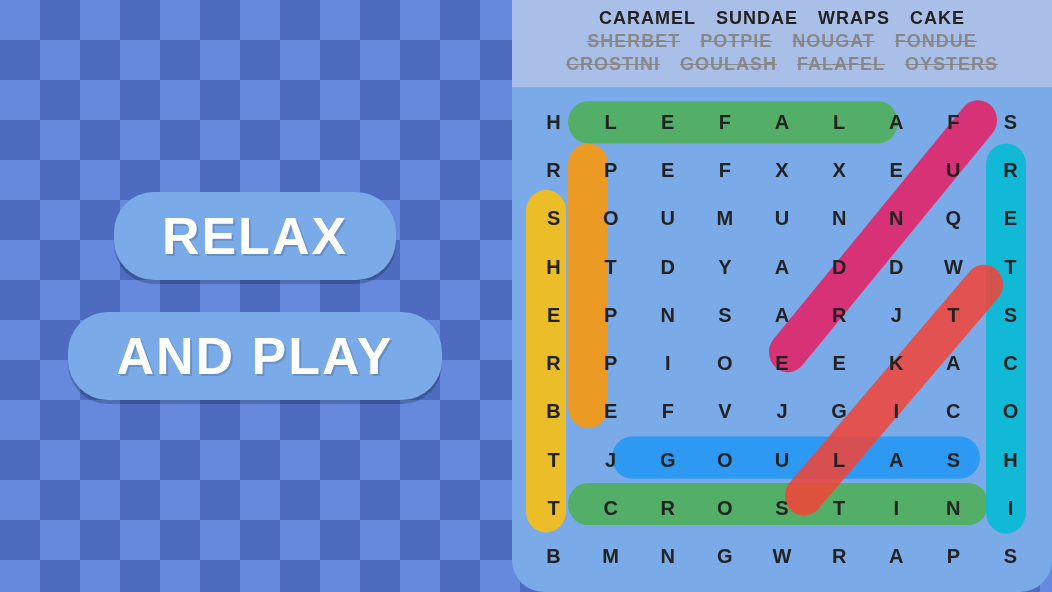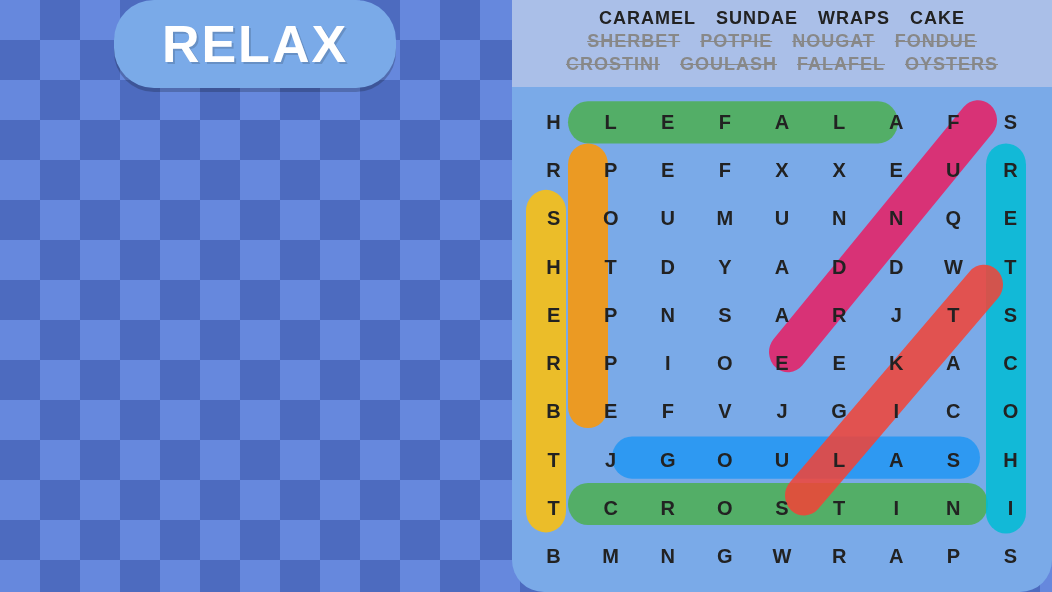--- a/index.html
+++ b/index.html
@@ -107,21 +107,21 @@
     .left-panel {
       position: absolute;
       left: 0;
       top: 0;
       width: 510px;
       height: 592px;
       z-index: 1;
       display: flex;
       flex-direction: column;
       align-items: center;
-      justify-content: space-between;
+      justify-content: center;
       gap: 32px;
     }
 
     .relax-btn {
       background: #7aaae8;
       border-radius: 40px;
       padding: 14px 48px;
       font-size: 52px;
       font-weight: 900;
       color: white;
@@ -155,20 +155,23 @@
 
   </style>
 </head>
 <body>
 
 <div class="bg-checker"></div>
 
 <div class="left-panel">
   <div class="relax-btn">
     <span>RELAX</span>
+  </div>
+  <div class="andplay-btn">
+    <span>AND PLAY</span>
   </div>
 </div>
 
 <div class="right-panel">
 
   <div class="word-list-area">
     <div class="word-row">
       <span class="word-item active">CARAMEL</span>
       <span class="word-item active">SUNDAE</span>
       <span class="word-item active">WRAPS</span>

